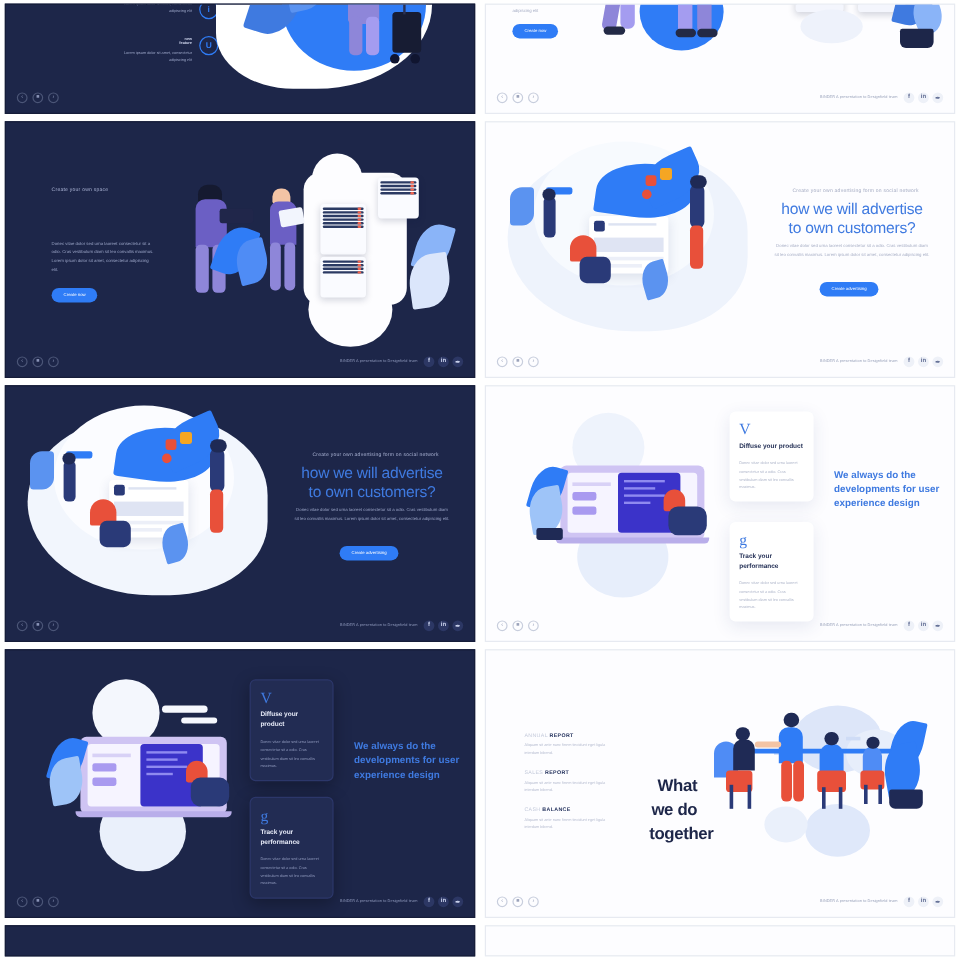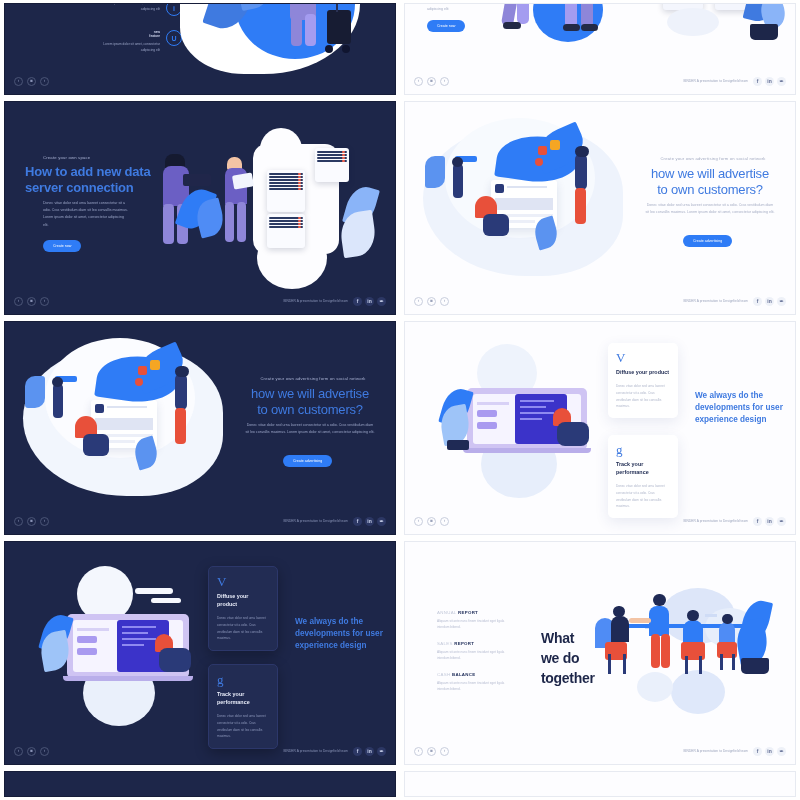--- a/index.html
+++ b/index.html
@@ -193,21 +193,20 @@
             <div class="soc">✒</div>
           </div>
         </div>
       </div>
     </div>
   </div>
 
   <div class="cell">
     <div class="slide dark">
       <div class="kicker" style="position:absolute;left:38px;top:53px;">Create your own space</div>
-      <h1 class="big" style="position:absolute;left:20px;top:62px;width:130px;">How to add new data server connection</h1>
       <div class="body" style="position:absolute;left:38px;top:98px;width:86px;">Donec vitae dolor sed urna laoreet consectetur sit a odio. Cras vestibulum diam sit leo convallis maximus. Lorem ipsum dolor sit amet, consectetur adipiscing elit.</div>
       <div class="cta" style="position:absolute;left:38px;top:138px;">Create now</div>
 
       <div>
         <div class="blob" style="left:255px;top:26px;width:42px;height:42px;background:#fdfdff;"></div>
         <div class="blob" style="left:252px;top:125px;width:70px;height:62px;background:#fdfdff;"></div>
         <div style="position:absolute;left:248px;top:42px;width:86px;height:110px;background:#fdfdff;border-radius:14px;"></div>
 
         <div class="rack" style="left:262px;top:68px;width:38px;height:42px;background:#fafbff;">
           <div class="rackrow" style="margin-top:3px;"></div>
@@ -497,21 +496,21 @@
         </div>
         <div class="repitem">
           <div class="replabel">
             <span class="w1">CASH</span>
             <span class="w2">BALANCE</span>
           </div>
           <div class="repline">Aliquam sit ante nunc finem tincidunt eget ligula interdum bibend.</div>
         </div>
       </div>
 
-      <div class="whatwe" style="left:136px;top:87px;width:40px;">What we do together</div>
+      <div class="whatwe" style="left:136px;top:103px;width:40px;text-align:right;">What we do together</div>
 
       <div>
         <div class="blob" style="left:256px;top:46px;width:74px;height:56px;background:#dde6f9;"></div>
         <div class="blob" style="left:300px;top:66px;width:50px;height:40px;background:#e7eefb;"></div>
         <div class="blob" style="left:266px;top:128px;width:54px;height:44px;background:#dfe8fa;"></div>
         <div class="blob" style="left:232px;top:130px;width:36px;height:30px;background:#eaf0fb;"></div>
         <div style="position:absolute;left:245px;top:78px;width:8px;height:3px;background:#cfdcf6;"></div>
         <div style="position:absolute;left:240px;top:84px;width:14px;height:3px;background:#cfdcf6;"></div>
         <div style="position:absolute;left:300px;top:72px;width:12px;height:3px;background:#cfdcf6;"></div>
 

